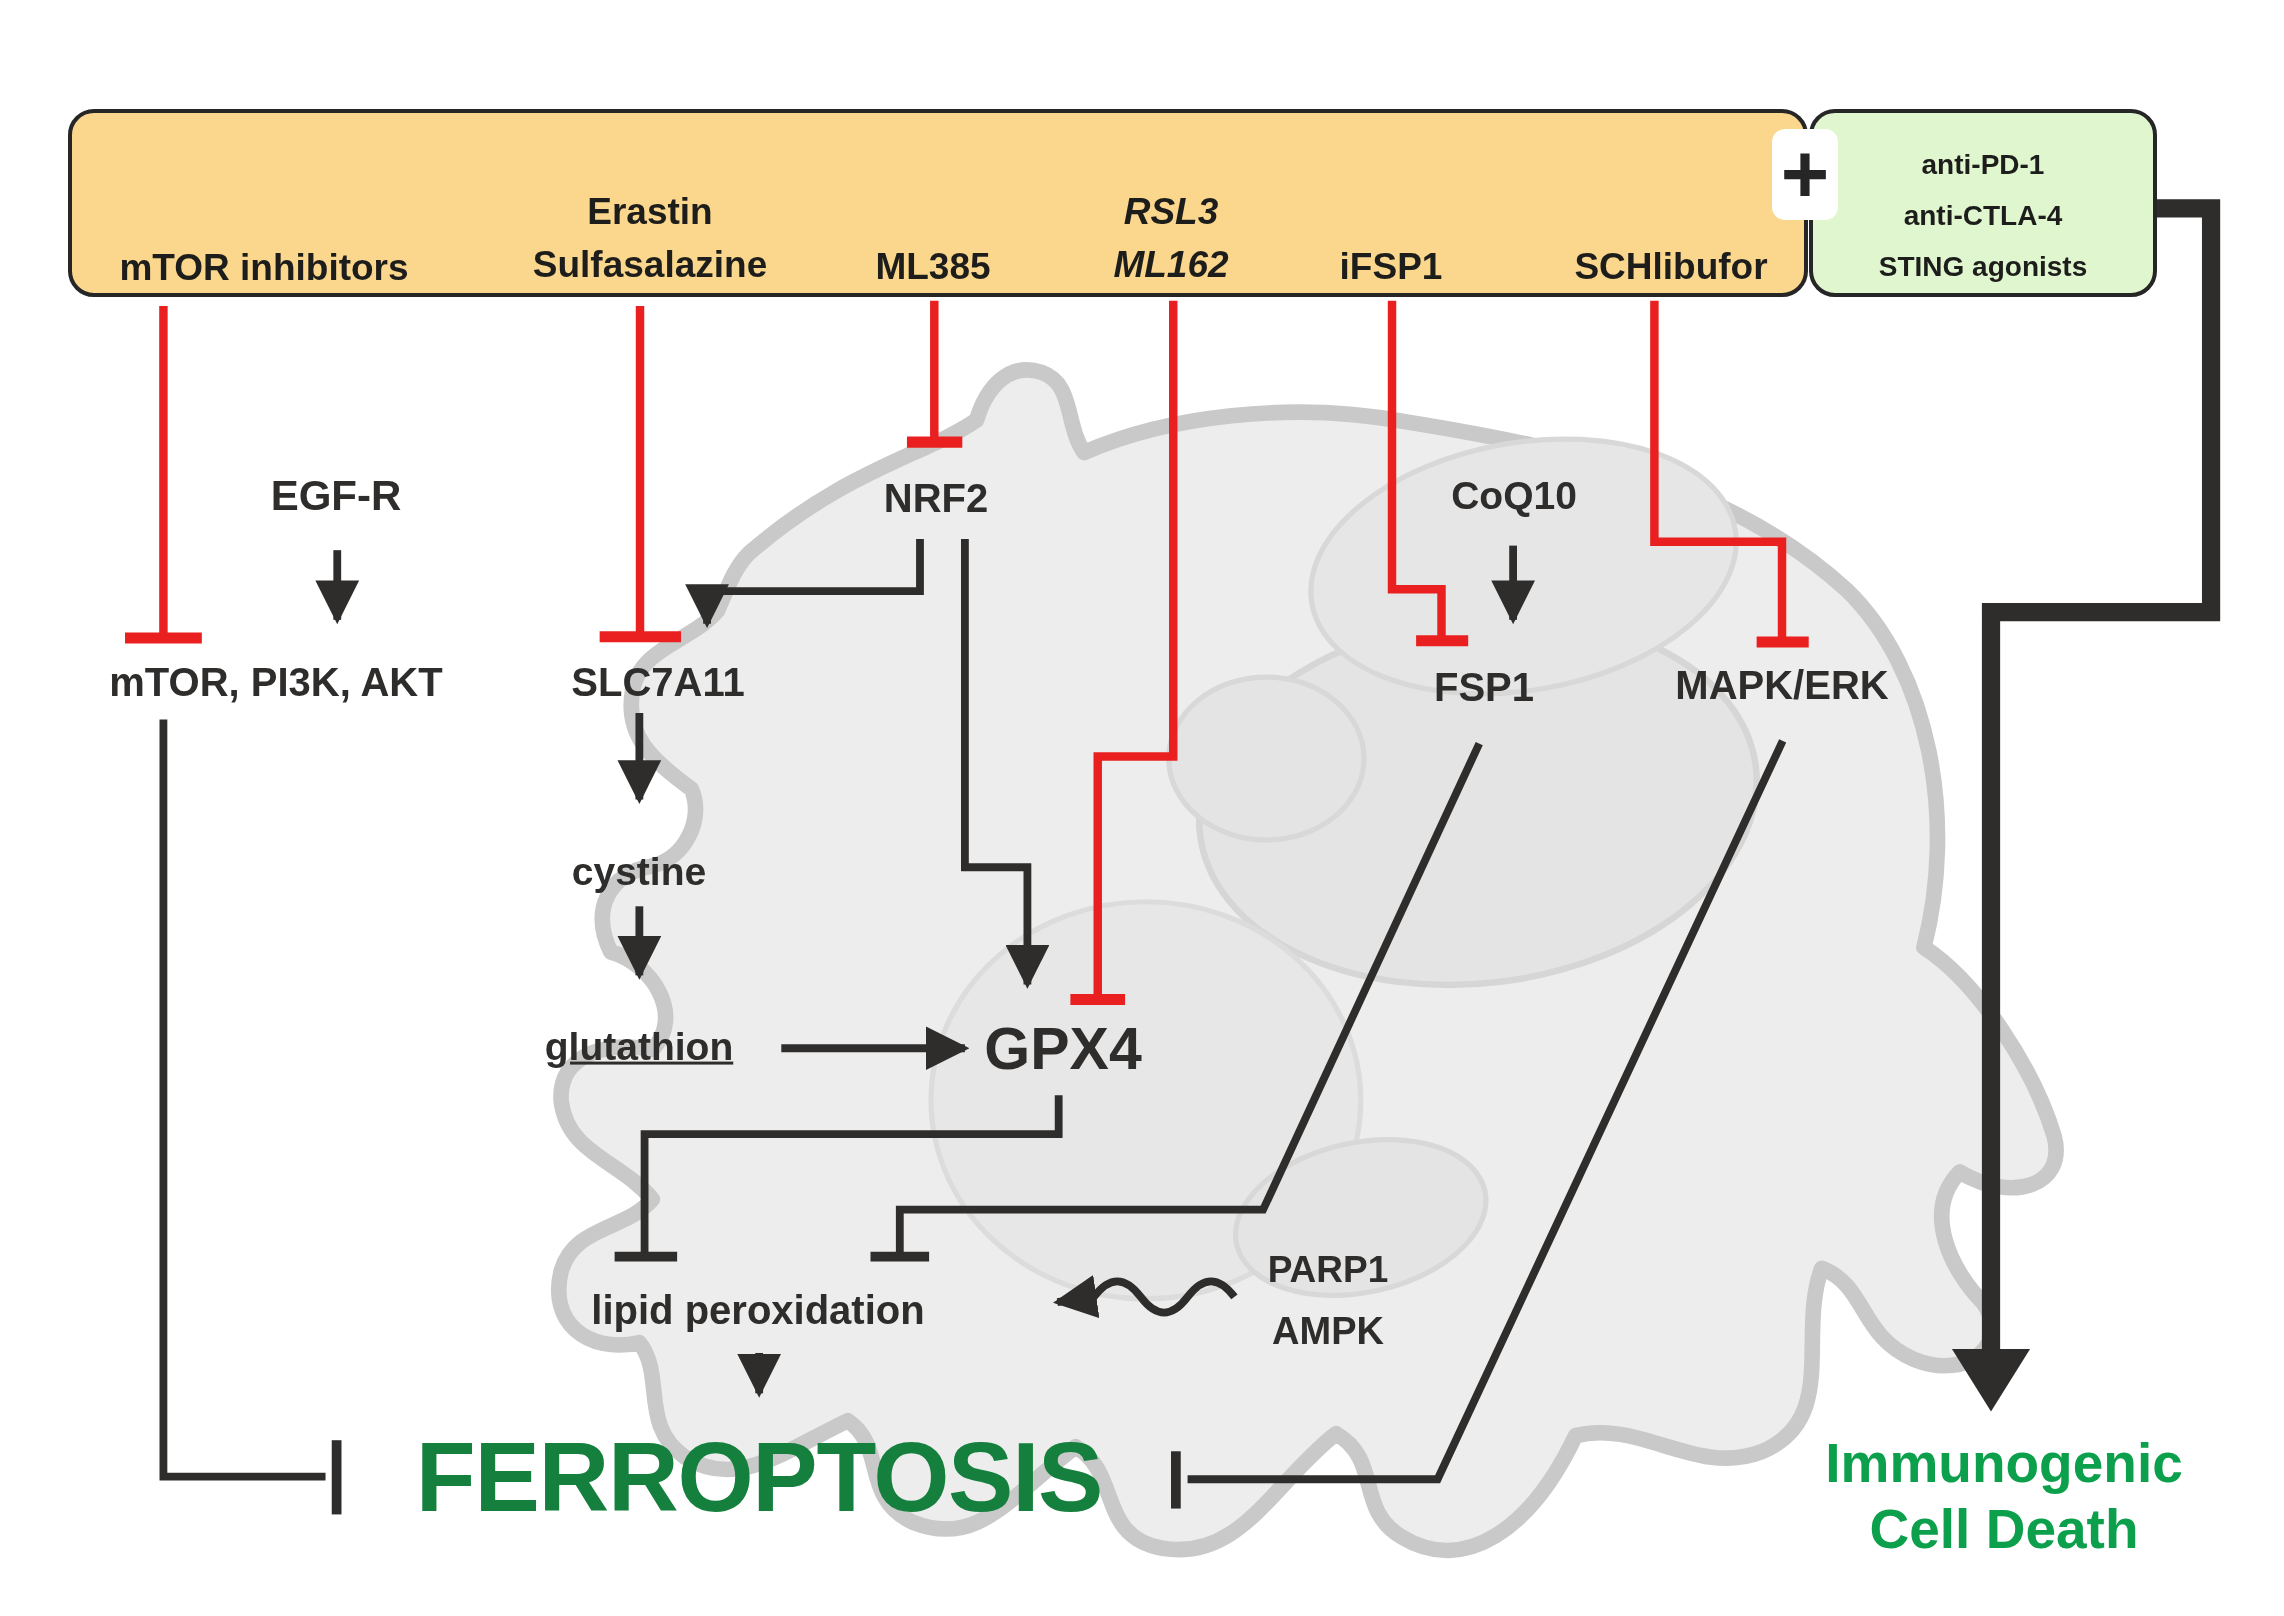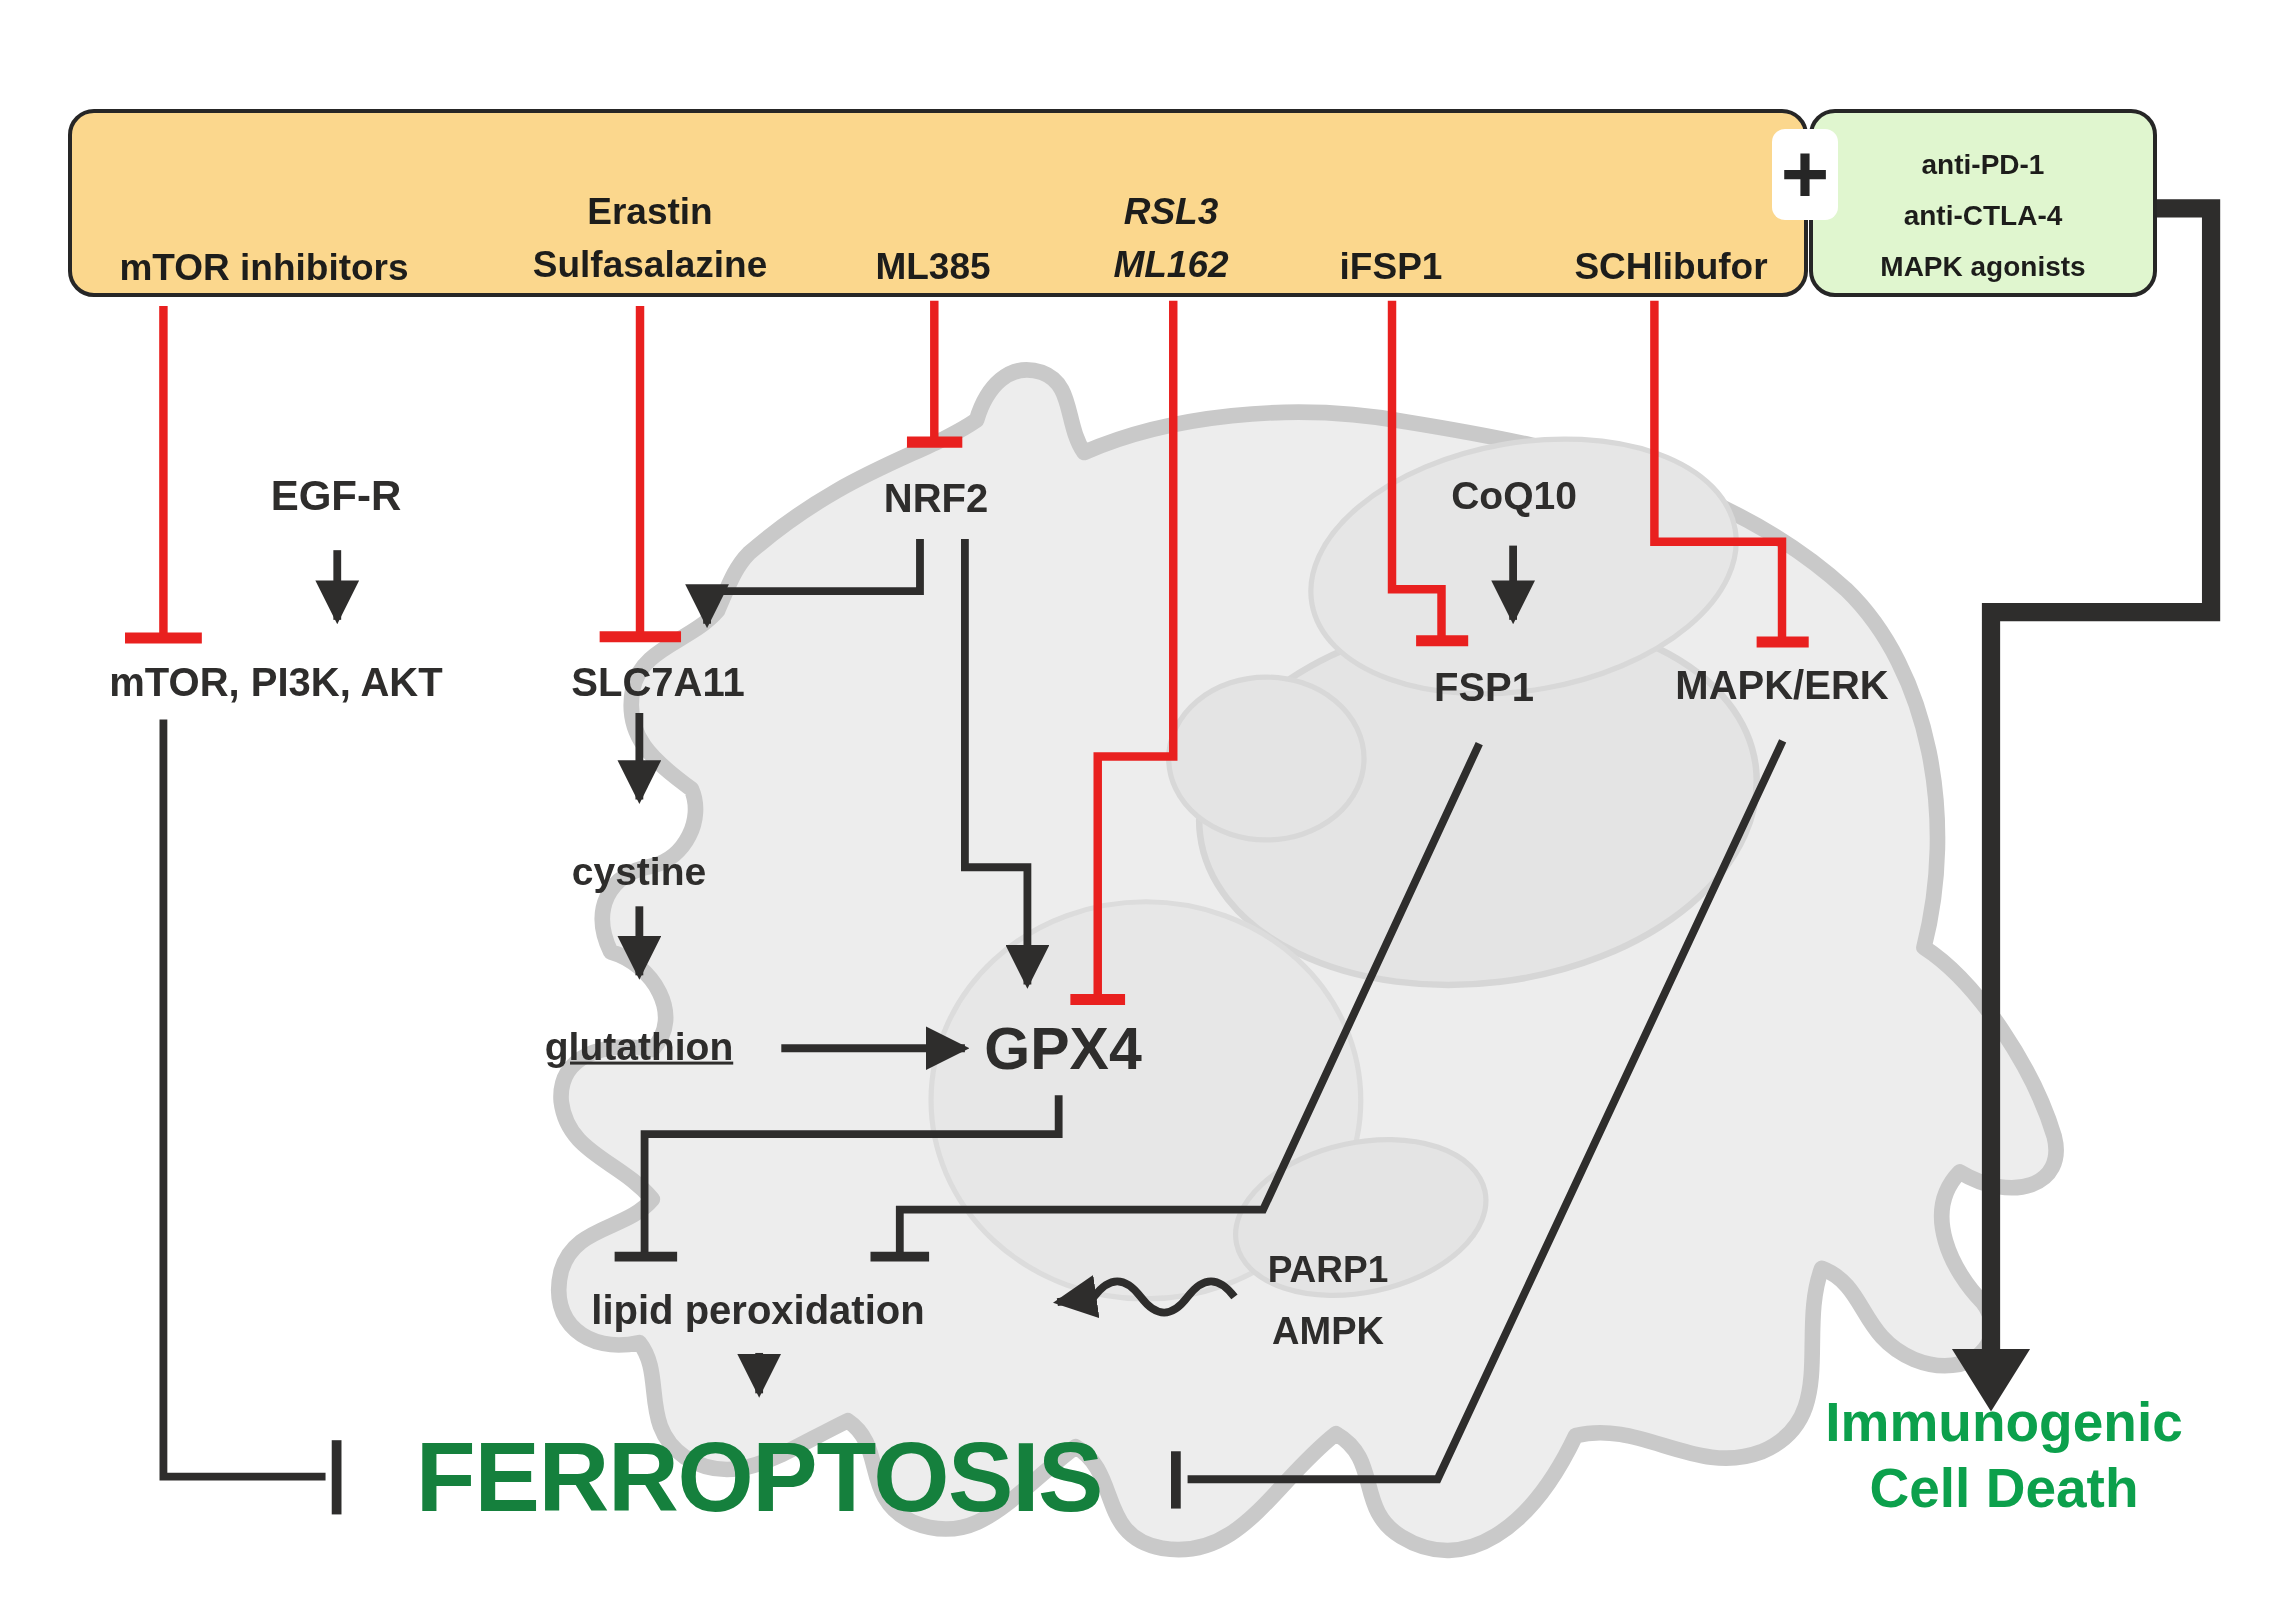--- a/index.html
+++ b/index.html
@@ -157,37 +157,37 @@
   <div class="lbl drug" style="left:1171px;top:238px;font-style:italic;">
     <div>RSL3</div>
     <div>ML162</div>
   </div>
   <div class="lbl drug" style="left:1391px;top:266px;">iFSP1</div>
   <div class="lbl drug" style="left:1654px;top:266px;margin-left:17px;">SCHlibufor</div>
 
   <div class="lbl greenlines" style="left:1983px;top:215px;">
     <div>anti-PD-1</div>
     <div>anti-CTLA-4</div>
-    <div>MAPK agonists</div>
+    <div>STING agonists</div>
   </div>
 
   <div class="lbl node" style="left:336px;top:496px;font-size:42px;">EGF-R</div>
   <div class="lbl node" style="left:276px;top:682px;">mTOR, PI3K, AKT</div>
   <div class="lbl node" style="left:936px;top:498px;">NRF2</div>
   <div class="lbl node" style="left:658px;top:682px;">SLC7A11</div>
   <div class="lbl node" style="left:639px;top:872px;font-size:39px;">cystine</div>
   <div class="lbl node" style="left:639px;top:1047px;font-size:39px;text-decoration:underline;">glutathion</div>
   <div class="lbl node" style="left:1063px;top:1050px;font-size:59px;">GPX4</div>
   <div class="lbl node" style="left:1514px;top:496px;font-size:39px;">CoQ10</div>
   <div class="lbl node" style="left:1484px;top:687px;">FSP1</div>
   <div class="lbl node" style="left:1782px;top:685px;">MAPK/ERK</div>
   <div class="lbl node" style="left:758px;top:1310px;">lipid peroxidation</div>
   <div class="lbl node" style="left:1328px;top:1270px;font-size:37px;">PARP1</div>
   <div class="lbl node" style="left:1328px;top:1332px;font-size:38px;">AMPK</div>
 
   <div class="lbl ferro" style="left:759px;top:1477px;">FERROPTOSIS</div>
-  <div class="lbl icd" style="left:2004px;top:1455px;">
+  <div class="lbl icd" style="left:2004px;top:1496px;">
     <div>Immunogenic</div>
     <div>Cell Death</div>
   </div>
 
 </div>
 
 
 </body></html>

